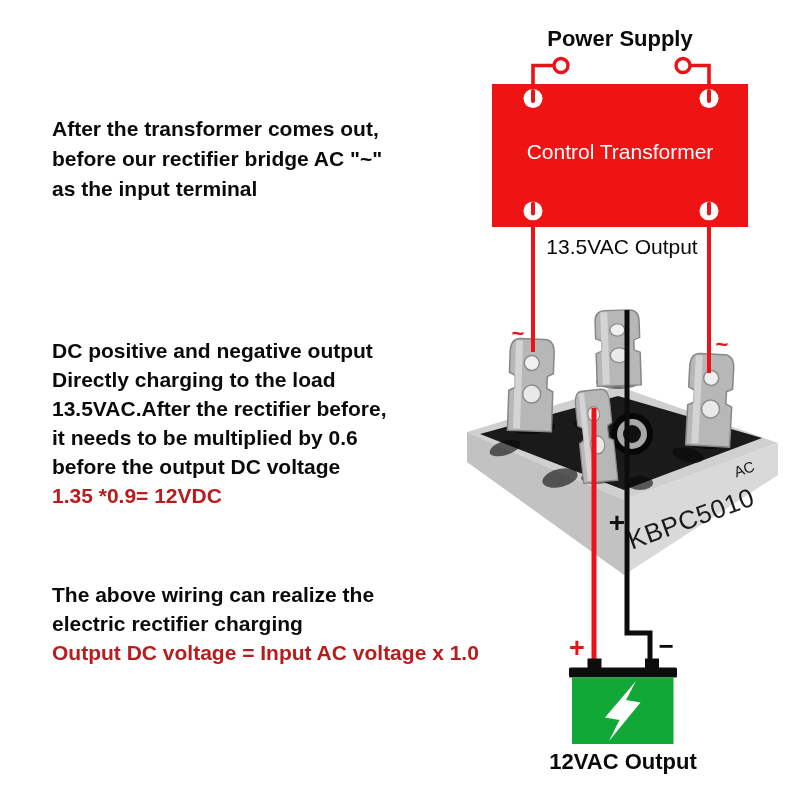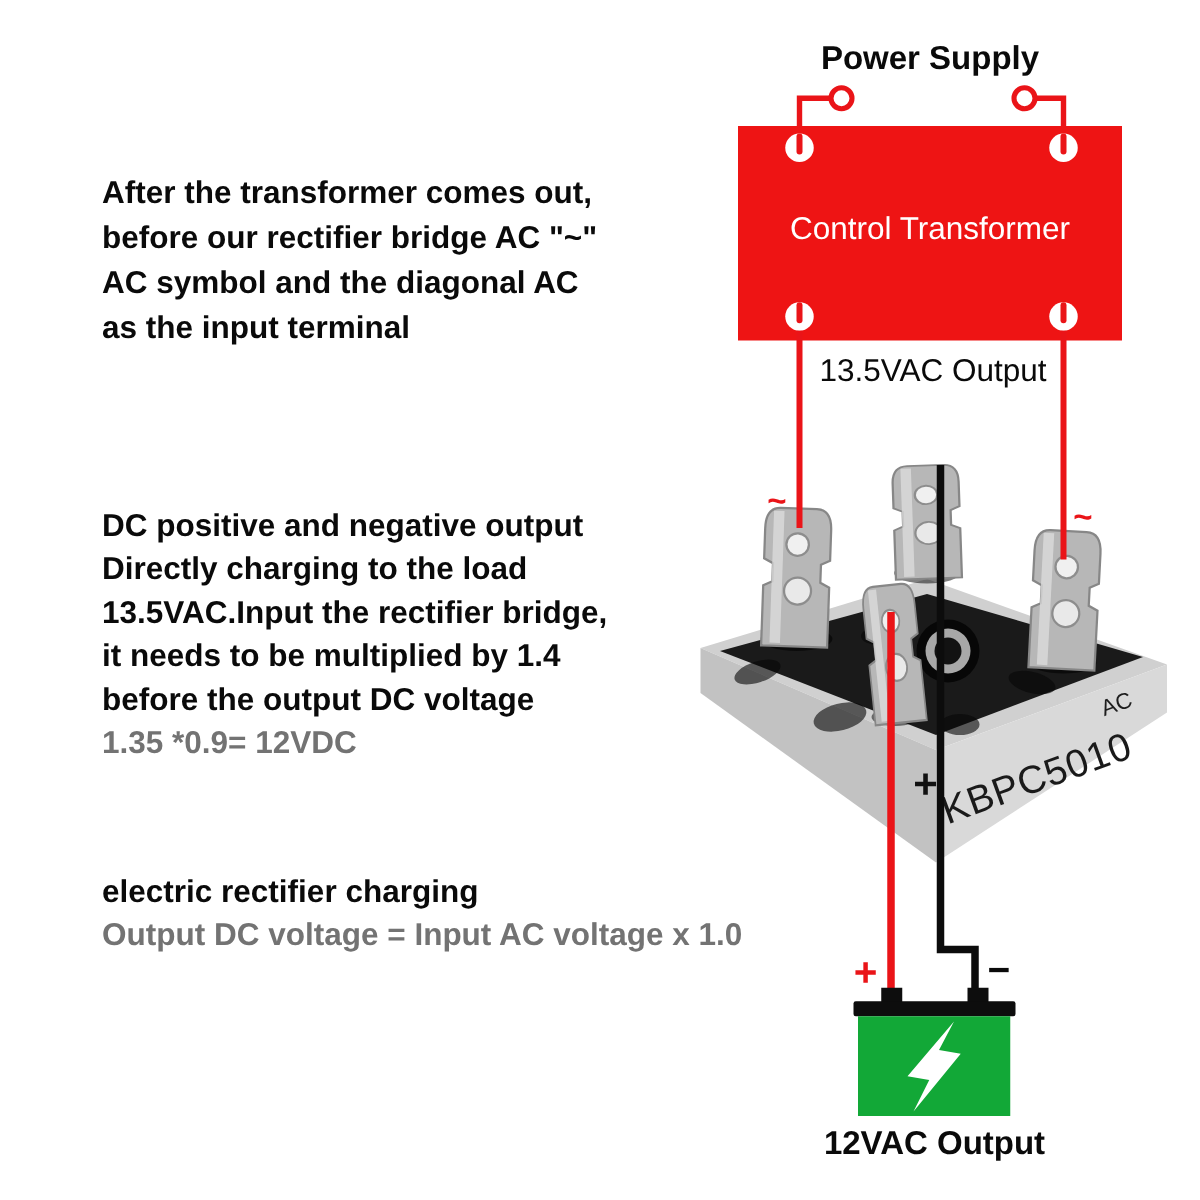--- a/index.html
+++ b/index.html
@@ -1,47 +1,47 @@
 <!DOCTYPE html>
 <html><head>
 <meta charset="utf-8">
 <style>
   html,body{margin:0;padding:0;background:#ffffff;}
   #stage{position:relative;width:800px;height:800px;background:#ffffff;overflow:hidden;
          font-family:"Liberation Sans",sans-serif;}
-  .note{position:absolute;left:52px;color:#0a0a0a;font-weight:bold;font-size:21px;white-space:nowrap;margin-left:16px;}
+  .note{position:absolute;left:52px;color:#0a0a0a;font-weight:bold;font-size:21px;white-space:nowrap;}
   .note .ln{display:block;}
   #block1{top:114px;line-height:30px;}
   #block2{top:336px;line-height:29px;}
   #block3{top:580px;line-height:29px;}
-  .green{color:#737373;}
+  .green{color:#b91c1c;}
   svg text{font-family:"Liberation Sans",sans-serif;}
 </style>
 </head>
 <body>
 
 <div id="stage">
 
   <div class="note" id="block1">
     <span class="ln">After the transformer comes out,</span>
     <span class="ln">before our rectifier bridge AC "~"</span>
-    <span class="ln">AC symbol and the diagonal AC</span>
     <span class="ln">as the input terminal</span>
   </div>
 
   <div class="note" id="block2">
     <span class="ln">DC positive and negative output</span>
     <span class="ln">Directly charging to the load</span>
-    <span class="ln">13.5VAC.Input the rectifier bridge,</span>
-    <span class="ln">it needs to be multiplied by 1.4</span>
+    <span class="ln">13.5VAC.After the rectifier before,</span>
+    <span class="ln">it needs to be multiplied by 0.6</span>
     <span class="ln">before the output DC voltage</span>
     <span class="ln green">1.35 *0.9= 12VDC</span>
   </div>
 
   <div class="note" id="block3">
+    <span class="ln">The above wiring can realize the</span>
     <span class="ln">electric rectifier charging</span>
     <span class="ln green">Output DC voltage = Input AC voltage x 1.0</span>
   </div>
 
   <svg width="800" height="800" viewBox="0 0 800 800" style="position:absolute;left:0;top:0;">
     <defs>
       <g id="spade">
         <path d="M -22 -32 Q -22 -46 -12 -46 L 12 -46 Q 22 -46 22 -32 L 22 -12 L 16 -9 L 16 3 L 22 6 L 22 46 L -22 46 L -22 6 L -16 3 L -16 -9 L -22 -12 Z" fill="#b7b7b7" stroke="#878787" stroke-width="1.5"></path>
         <path d="M -13 -44 L -13 44" stroke="#dedede" stroke-width="7" opacity="0.75"></path>
         <circle cx="0" cy="-22" r="7.5" fill="#f0f0f0" stroke="#8d8d8d" stroke-width="1.5"></circle>

